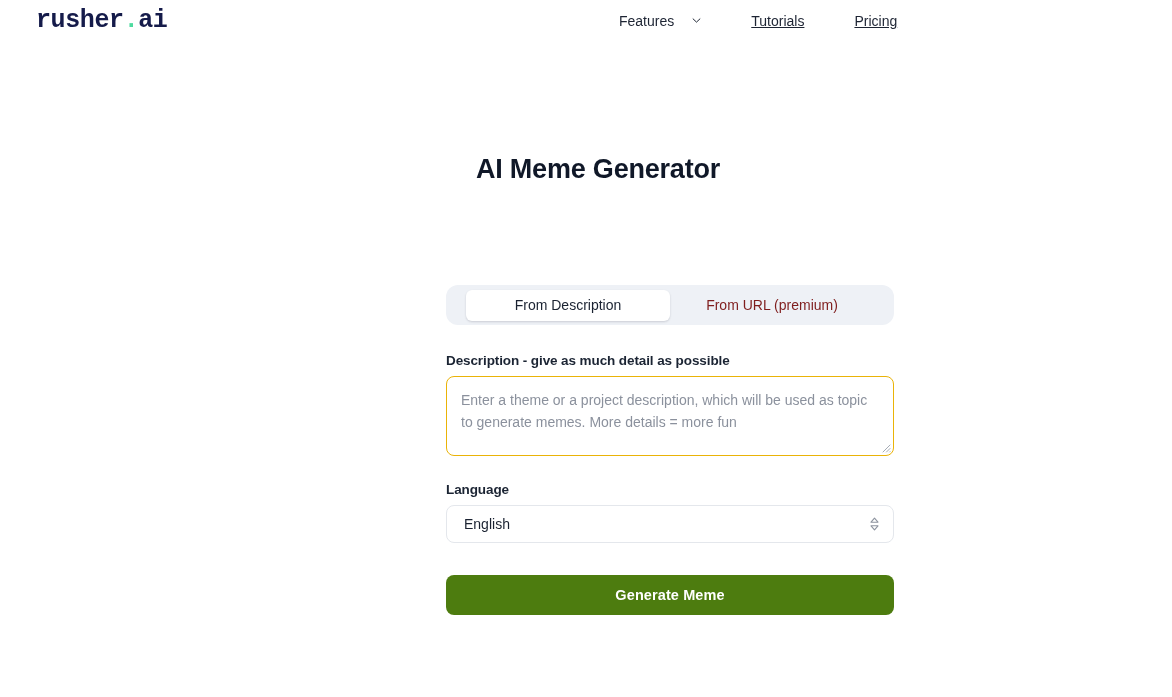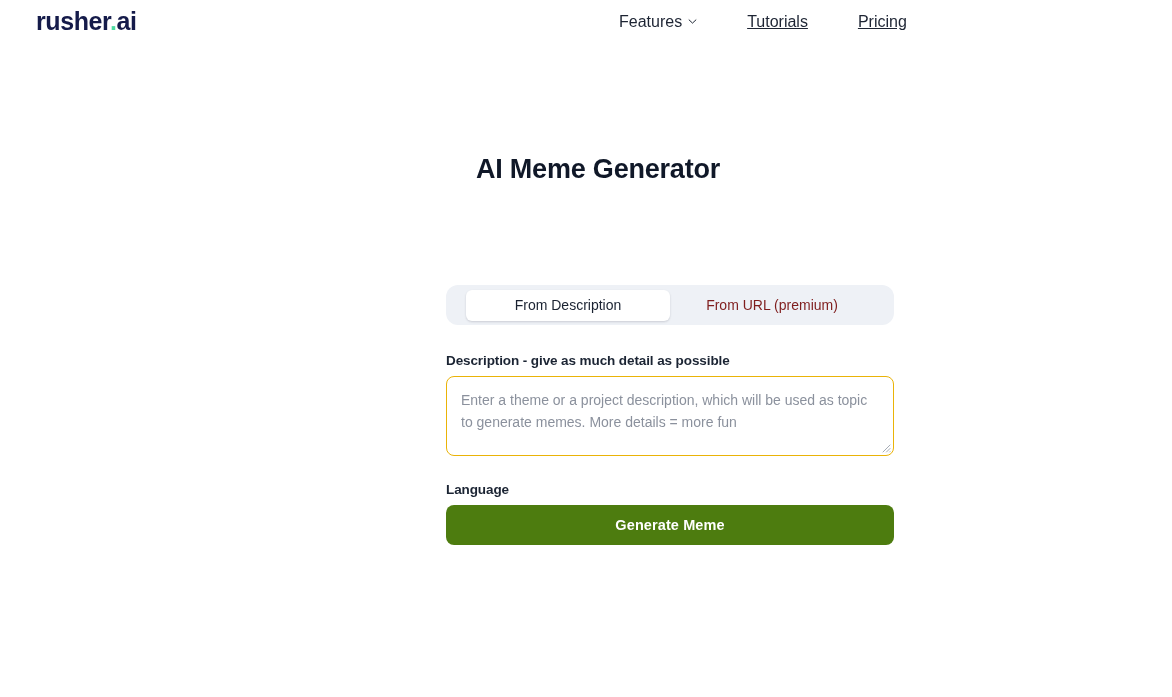--- a/index.html
+++ b/index.html
@@ -30,37 +30,38 @@
   .logo {
     position: absolute;
     left: 36px;
     top: 6px;
     font-size: 25px;
     font-weight: 700;
     letter-spacing: -0.4px;
     color: #151b4a;
     line-height: 30px;
     white-space: nowrap;
+    font-family: Liberation Mono, monospace;
   }
   .logo .dot {
     color: #4edba0;
   }
   .main-nav {
     position: absolute;
     left: 605px;
     top: 10px;
     display: flex;
     align-items: center;
     gap: 0px;
   }
   .nav-item {
     display: flex;
     align-items: center;
-    gap: 6px;
-    font-size: 16px;
+    gap: 18px;
+    font-size: 14px;
     color: #1d2433;
     padding: 3px 14px;
     cursor: pointer;
     white-space: nowrap;
   }
   .nav-item + .nav-item { margin-left: 22px; text-decoration: underline; }
   .chev-down {
     display: inline-block;
     width: 9px;
     height: 9px;
@@ -261,17 +262,26 @@
     <div class="textarea-box">
       <div class="textarea-placeholder">Enter a theme or a project description, which will be used as topic to generate memes. More details = more fun</div>
       <span class="resize-handle">
         <svg width="11" height="11" viewBox="0 0 11 11">
           <path d="M10 3 L3 10 M10 6.5 L6.5 10 M10 9.6 L9.6 10" stroke="#9aa0ac" stroke-width="0.9" fill="none" stroke-linecap="round"></path>
         </svg>
       </span>
     </div>
 
     <div class="field-label">Language</div>
+    <div class="select-box">
+      <span class="select-value">English</span>
+      <span class="select-arrows">
+        <svg width="11" height="16" viewBox="0 0 11 16">
+          <path d="M5.5 2.2 L9 6.2 L2 6.2 Z" fill="none" stroke="#8d939f" stroke-width="1.1" stroke-linejoin="round"></path>
+          <path d="M5.5 13.8 L9 9.8 L2 9.8 Z" fill="none" stroke="#8d939f" stroke-width="1.1" stroke-linejoin="round"></path>
+        </svg>
+      </span>
+    </div>
 
     <button class="generate-btn">Generate Meme</button>
 
   </div>
 </div>
 
 </body></html>

